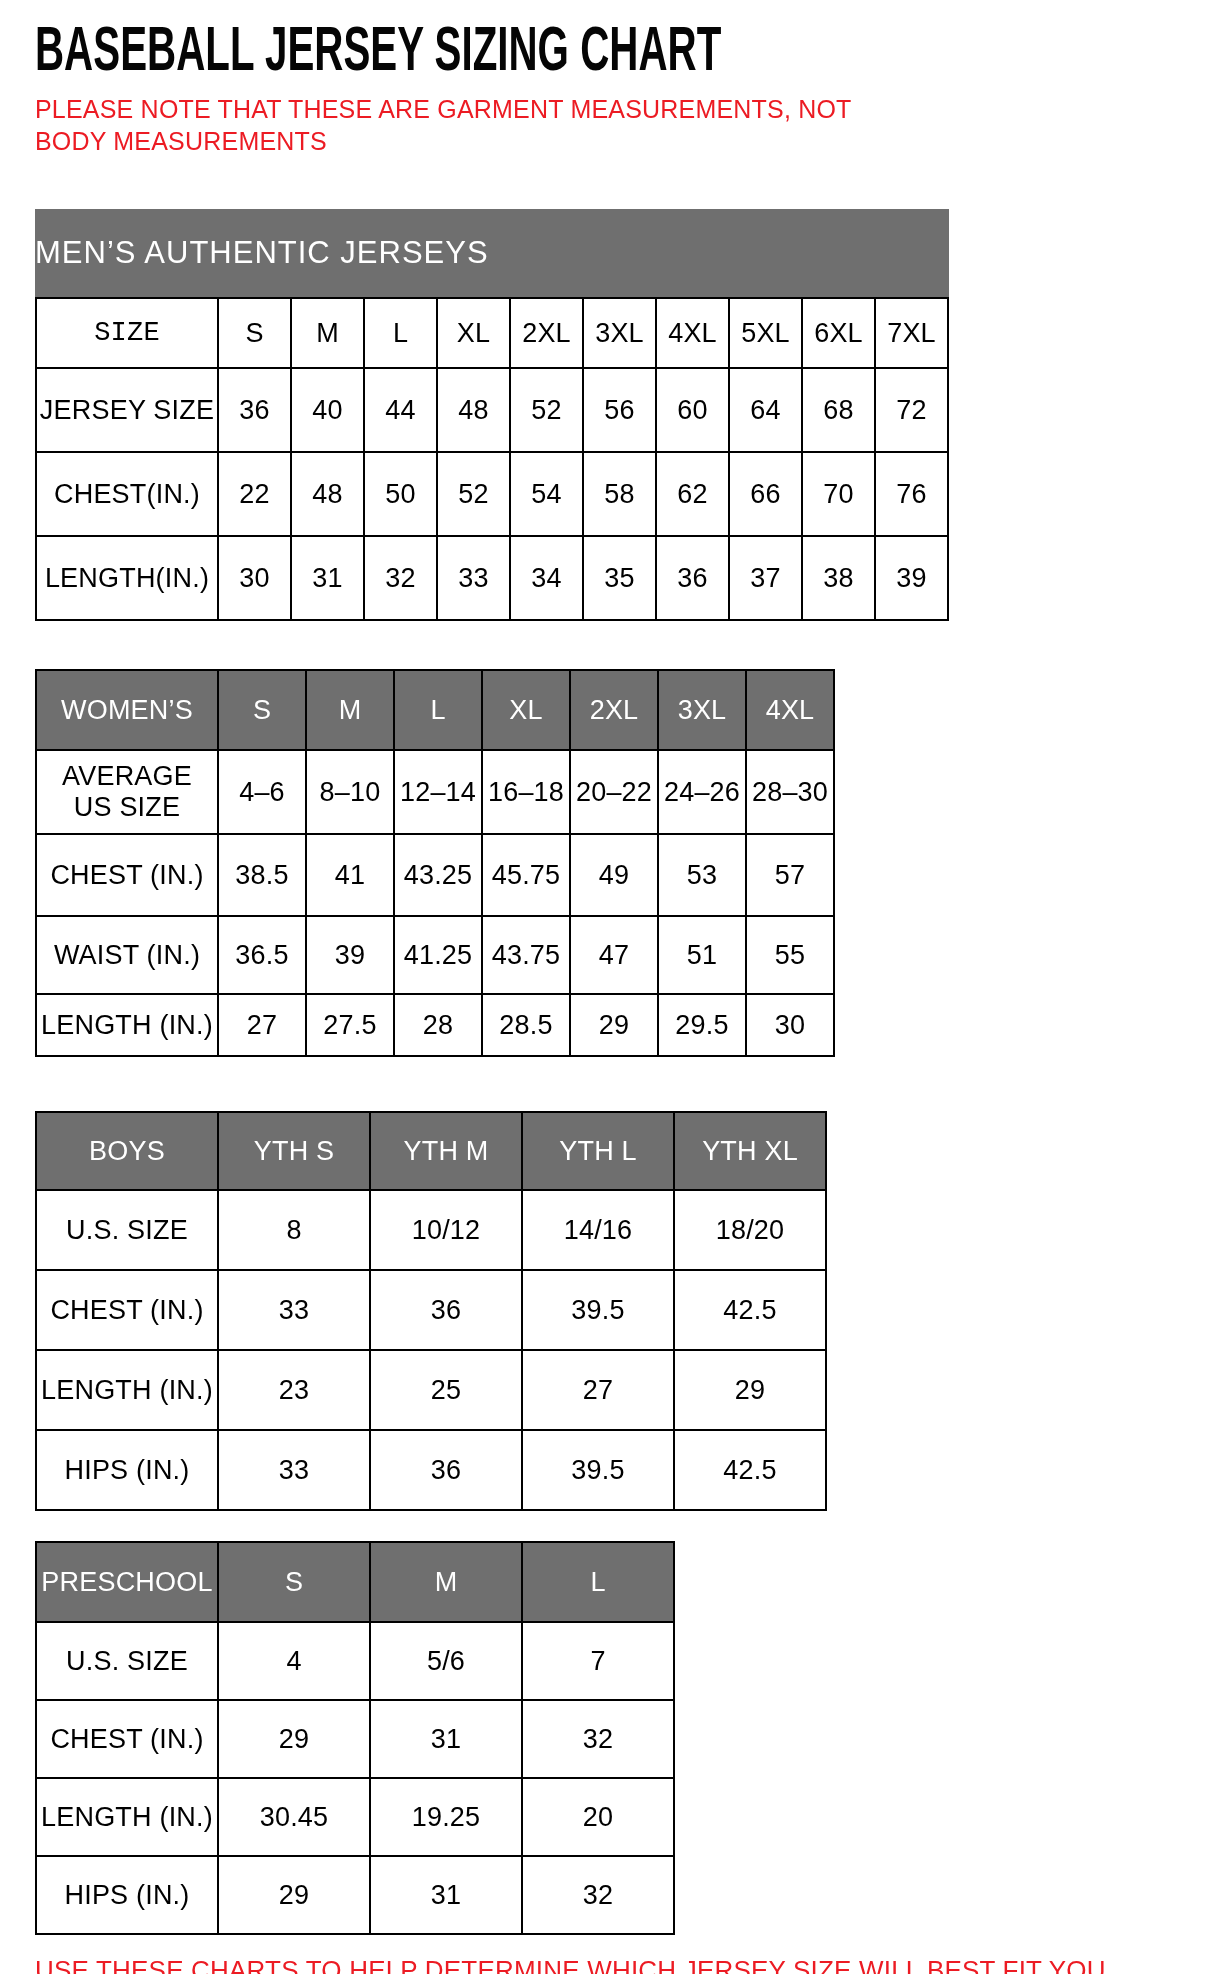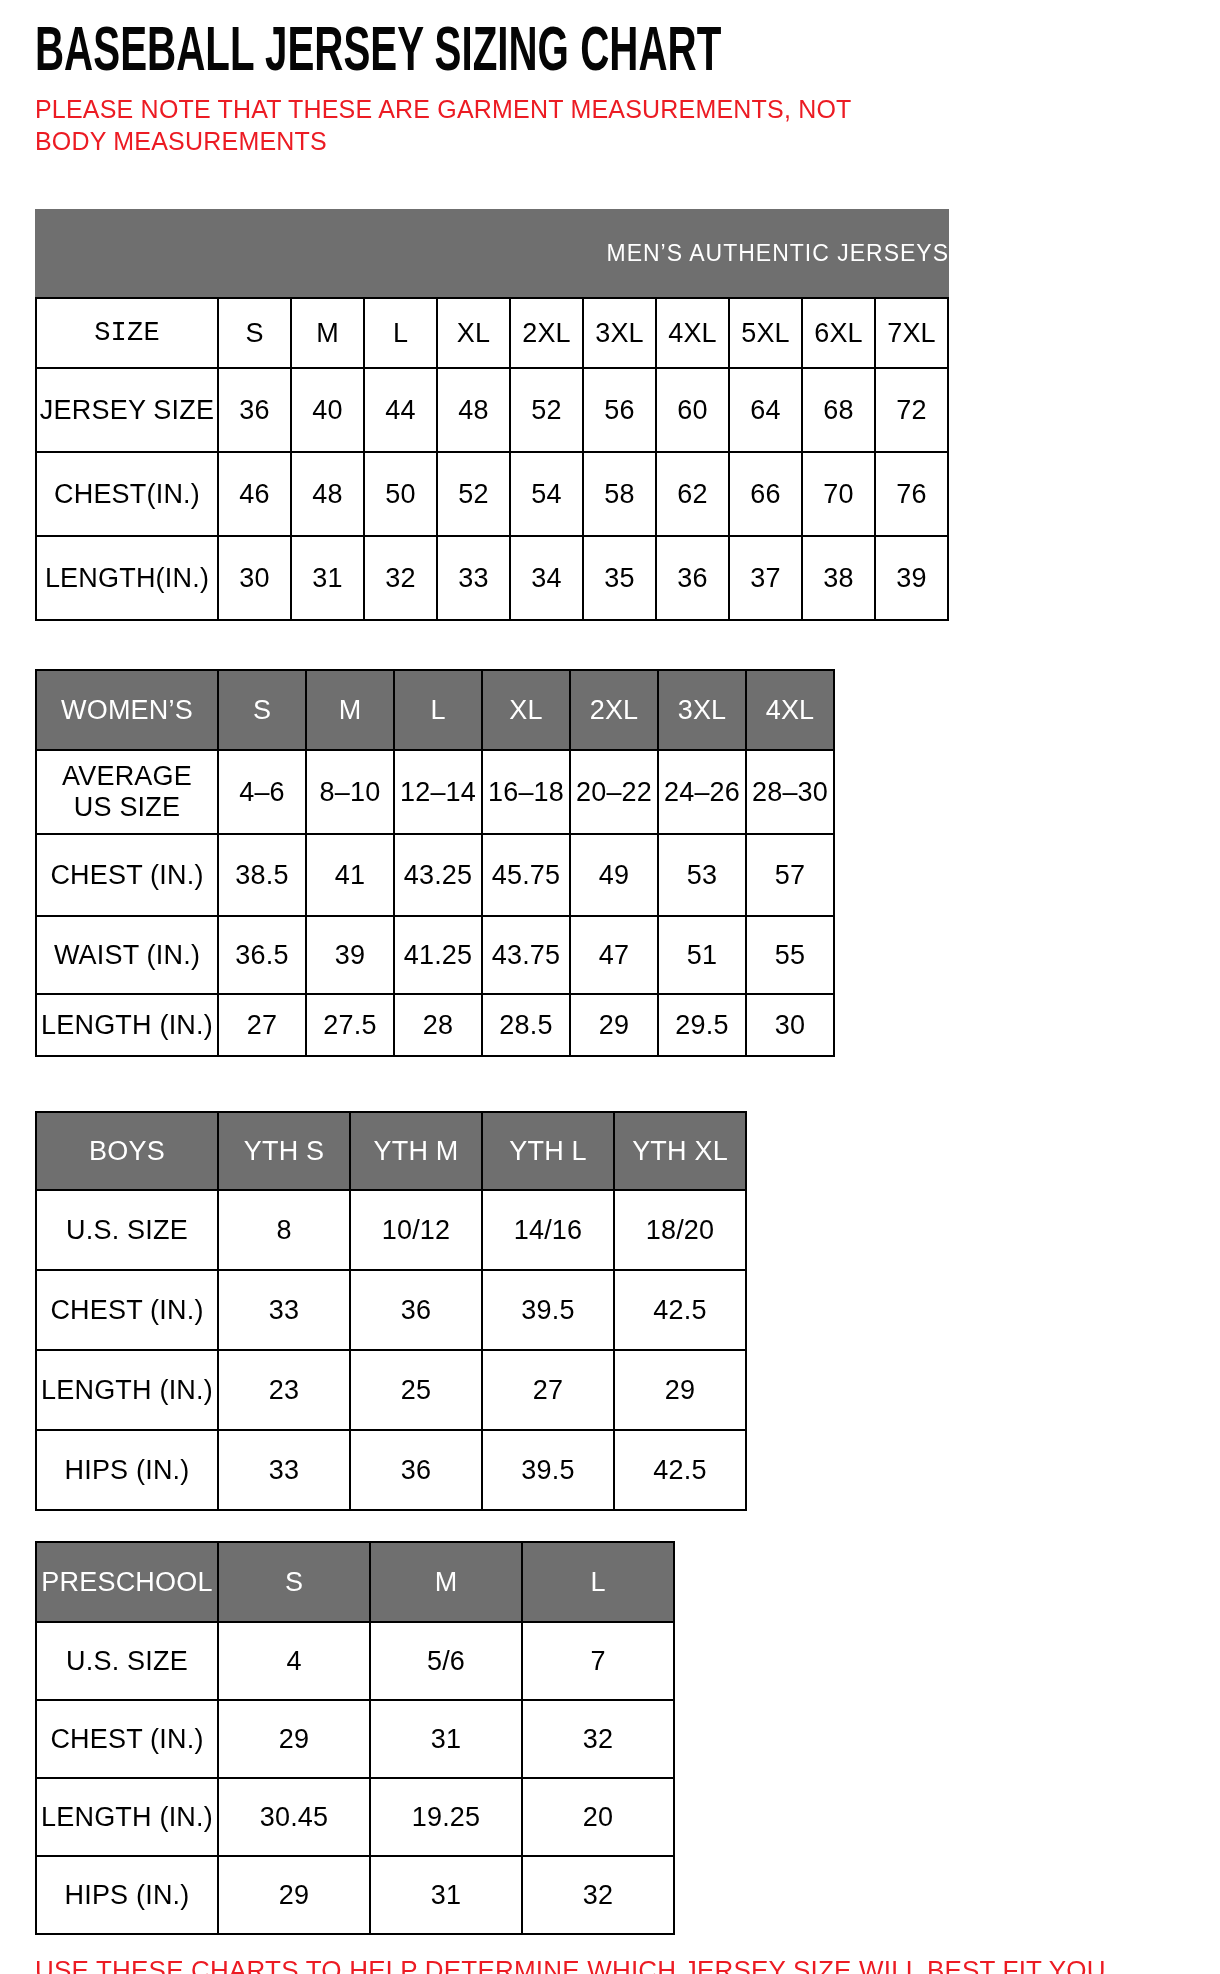--- a/index.html
+++ b/index.html
@@ -34,22 +34,22 @@
     color: #ec1b23;
     letter-spacing: 0.2px;
   }
 
   .tbl-wrap { display: inline-block; vertical-align: top; }
   .mens-wrap { margin-top: 40px; }
 
   .banner {
     background: #6f6f6f;
     color: #ffffff;
-    text-align: right;
-    font-size: 23px;
+    text-align: left;
+    font-size: 31px;
     height: 88px;
     line-height: 88px;
     letter-spacing: 1px;
   }
 
   table {
     border-collapse: collapse;
     table-layout: fixed;
   }
   th, td {
@@ -76,21 +76,21 @@
   table.womens { margin-top: 48px; padding-left: 8px; }
   table.womens th { width: 88px; }
   table.womens th:first-child { width: 182px; }
   table.womens thead tr { height: 80px; }
   table.womens tbody tr:nth-child(1) { height: 84px; }
   table.womens tbody tr:nth-child(2) { height: 82px; }
   table.womens tbody tr:nth-child(3) { height: 78px; margin-left: 10px; }
   table.womens tbody tr:nth-child(4) { height: 62px; }
 
   table.boys { margin-top: 54px; }
-  table.boys th { width: 132px; }
+  table.boys th { width: 152px; }
   table.boys th:first-child { width: 182px; }
   table.boys thead tr { height: 78px; }
   table.boys tbody tr { height: 80px; }
 
   table.preschool { margin-top: 30px; padding-left: 36px; }
   table.preschool th { width: 152px; }
   table.preschool th:first-child { width: 182px; }
   table.preschool thead tr { height: 80px; }
   table.preschool tbody tr { height: 78px; }
 
@@ -138,21 +138,21 @@
             <td>48</td>
             <td>52</td>
             <td>56</td>
             <td>60</td>
             <td>64</td>
             <td>68</td>
             <td>72</td>
           </tr>
           <tr>
             <td>CHEST(IN.)</td>
-            <td>46</td>
+            <td>22</td>
             <td>48</td>
             <td>50</td>
             <td>52</td>
             <td>54</td>
             <td>58</td>
             <td>62</td>
             <td>66</td>
             <td>70</td>
             <td>76</td>
           </tr>

